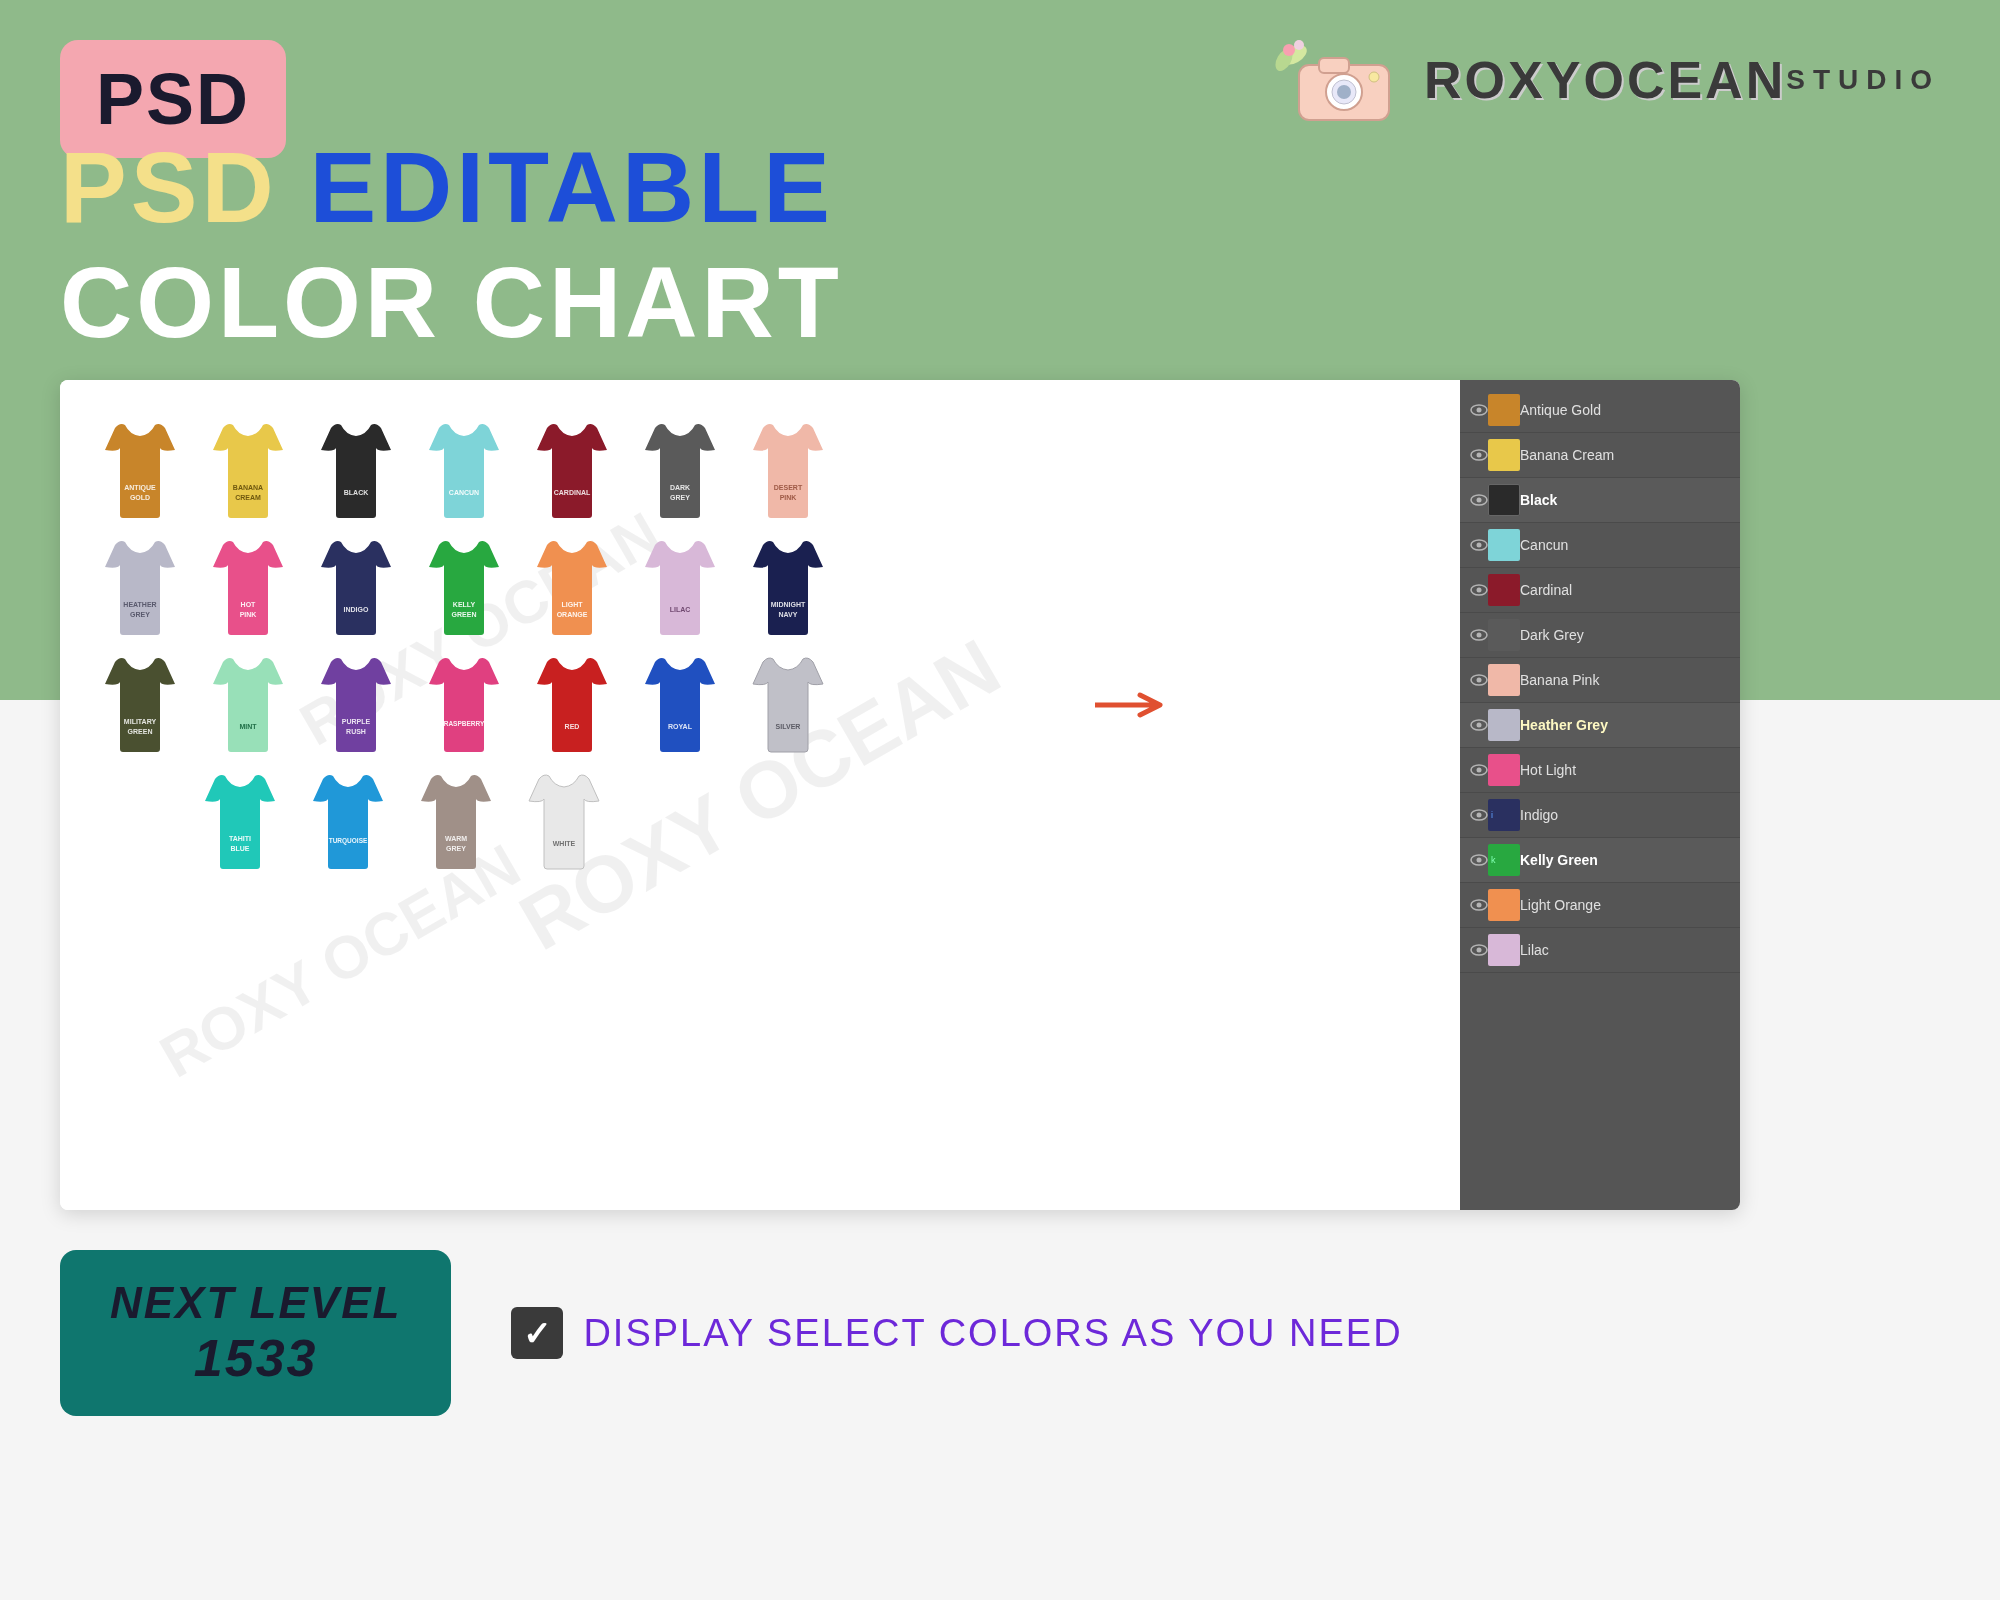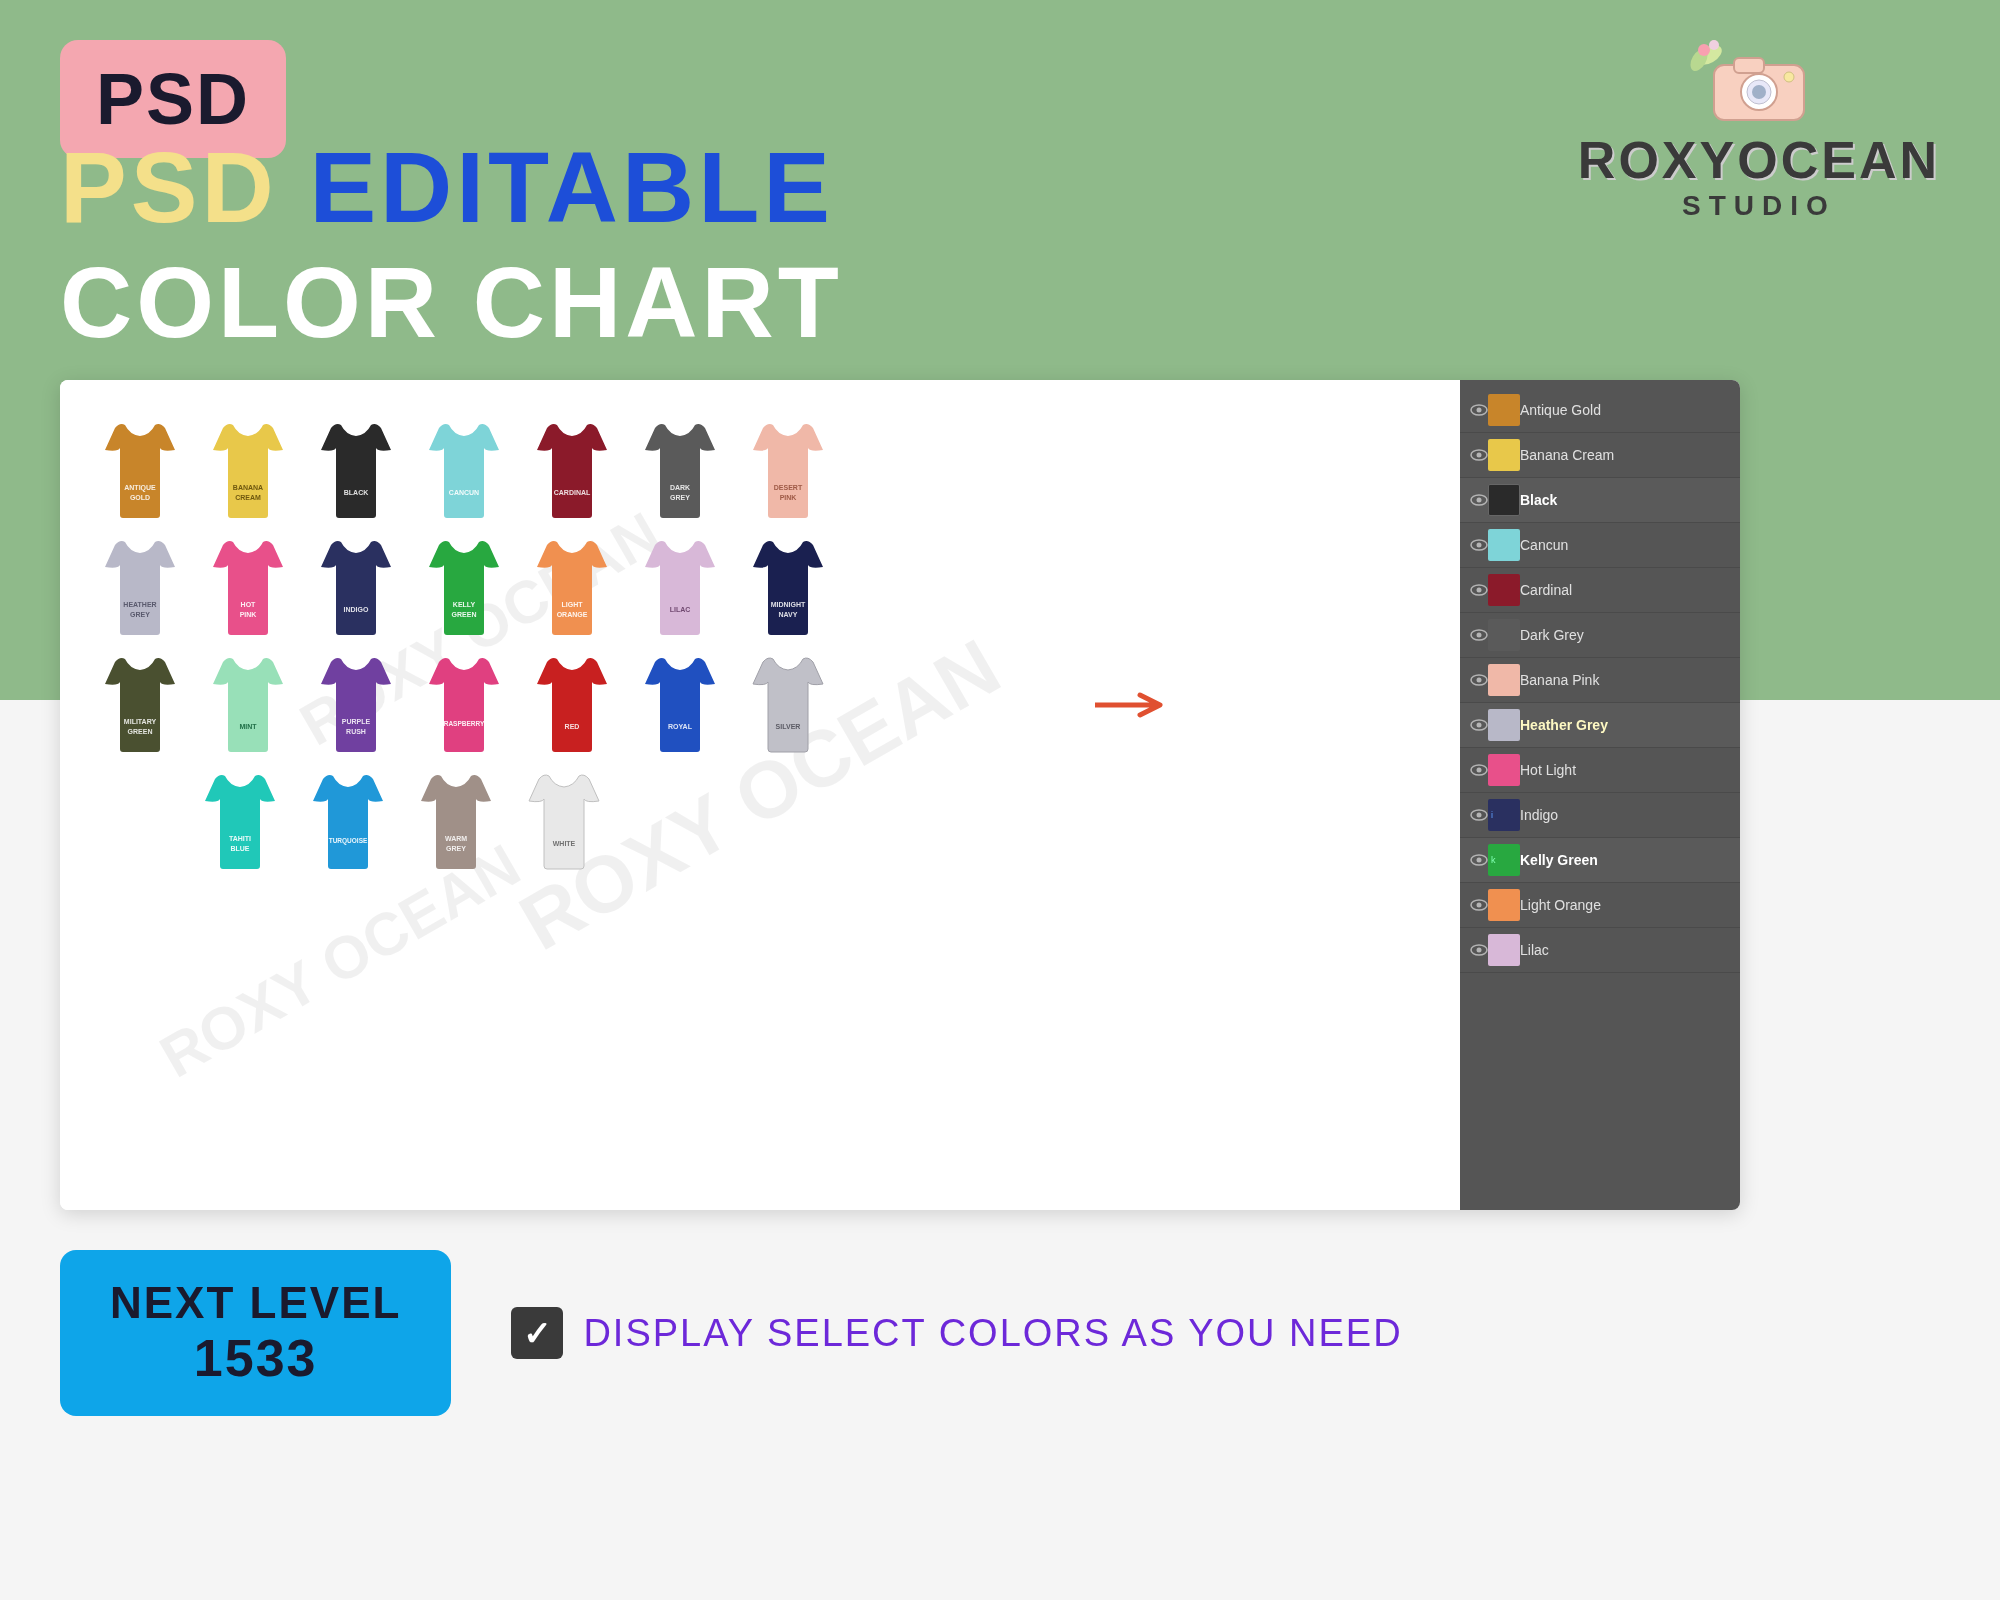--- a/index.html
+++ b/index.html
@@ -62,21 +62,20 @@
       color: #ffffff;
       letter-spacing: 4px;
     }
 
     
     .logo-area {
       position: absolute;
       top: 30px; right: 60px;
       z-index: 10;
       display: flex;
-      flex-direction: column;
       align-items: center;
     }
     .logo-icon {
       width: 160px;
       height: 100px;
     }
     .logo-brand-name {
       font-size: 52px;
       font-weight: 900;
       color: #3a3a3a;
@@ -193,25 +192,26 @@
       position: absolute;
       top: 1250px; left: 60px;
       width: 1680px;
       display: flex;
       align-items: center;
       gap: 60px;
       z-index: 10;
     }
 
     .next-level-badge {
-      background: #0ea5e9;
+      background: #0f766e;
       border-radius: 16px;
       padding: 28px 50px;
       text-align: center;
       min-width: 380px;
+      font-style: italic;
     }
     .next-level-text {
       font-size: 44px;
       font-weight: 900;
       color: #1a1a2e;
       letter-spacing: 2px;
       display: block;
     }
     .next-level-num {
       font-size: 52px;

